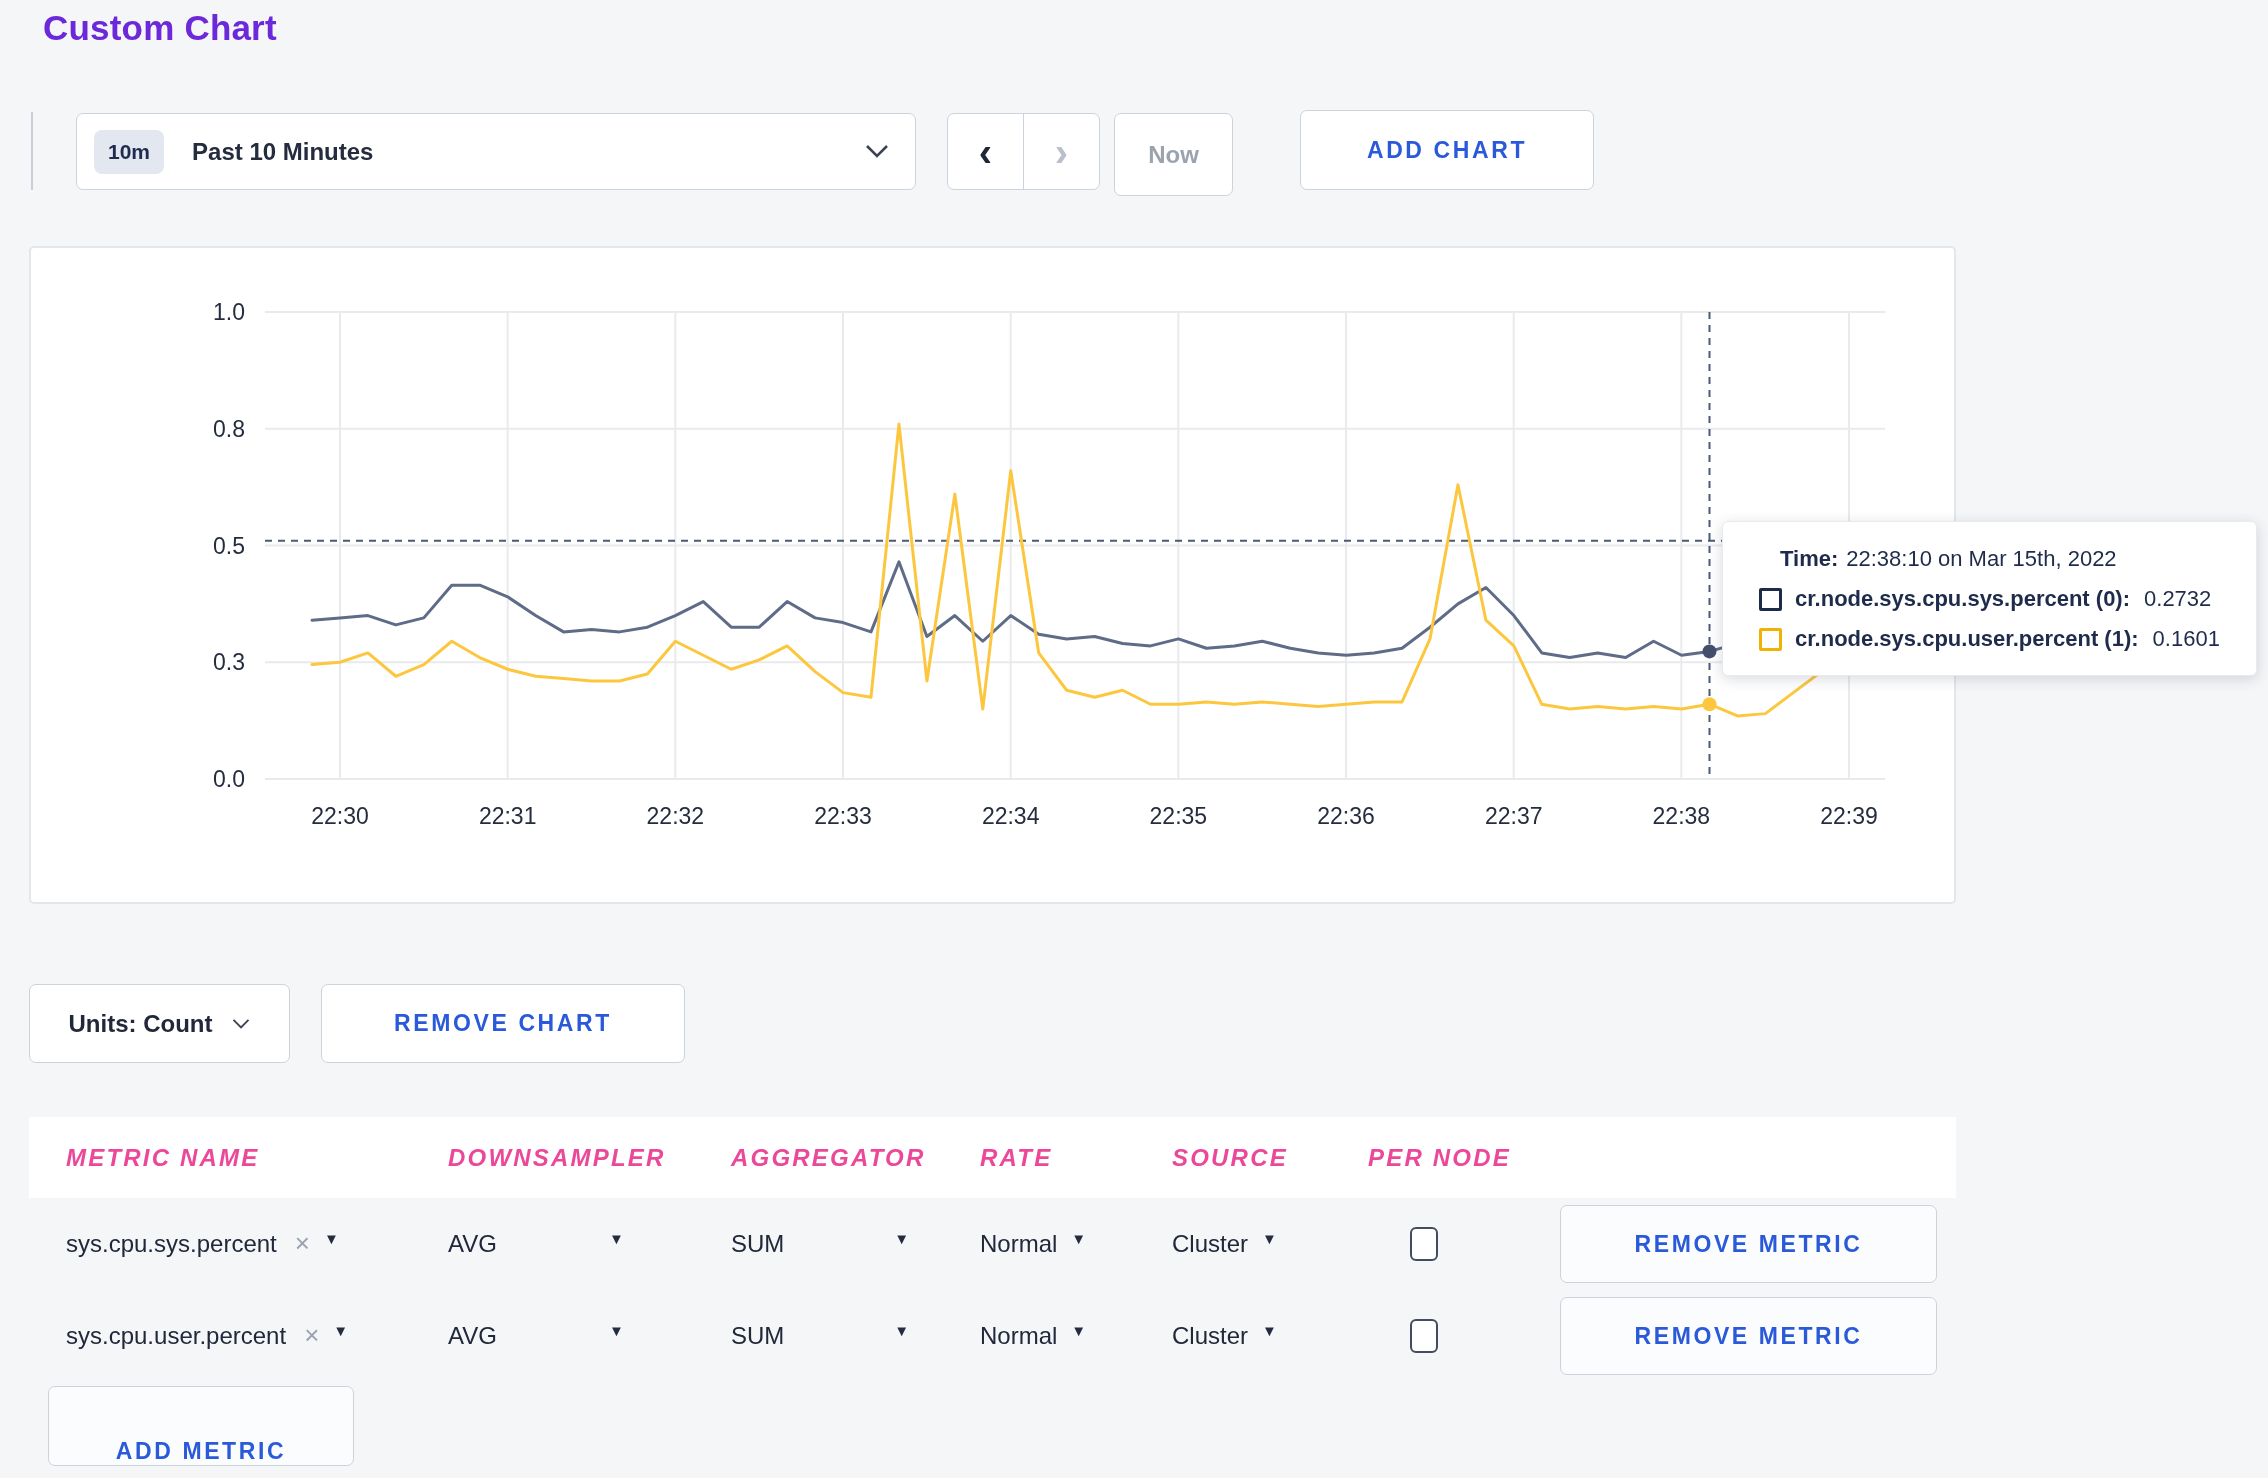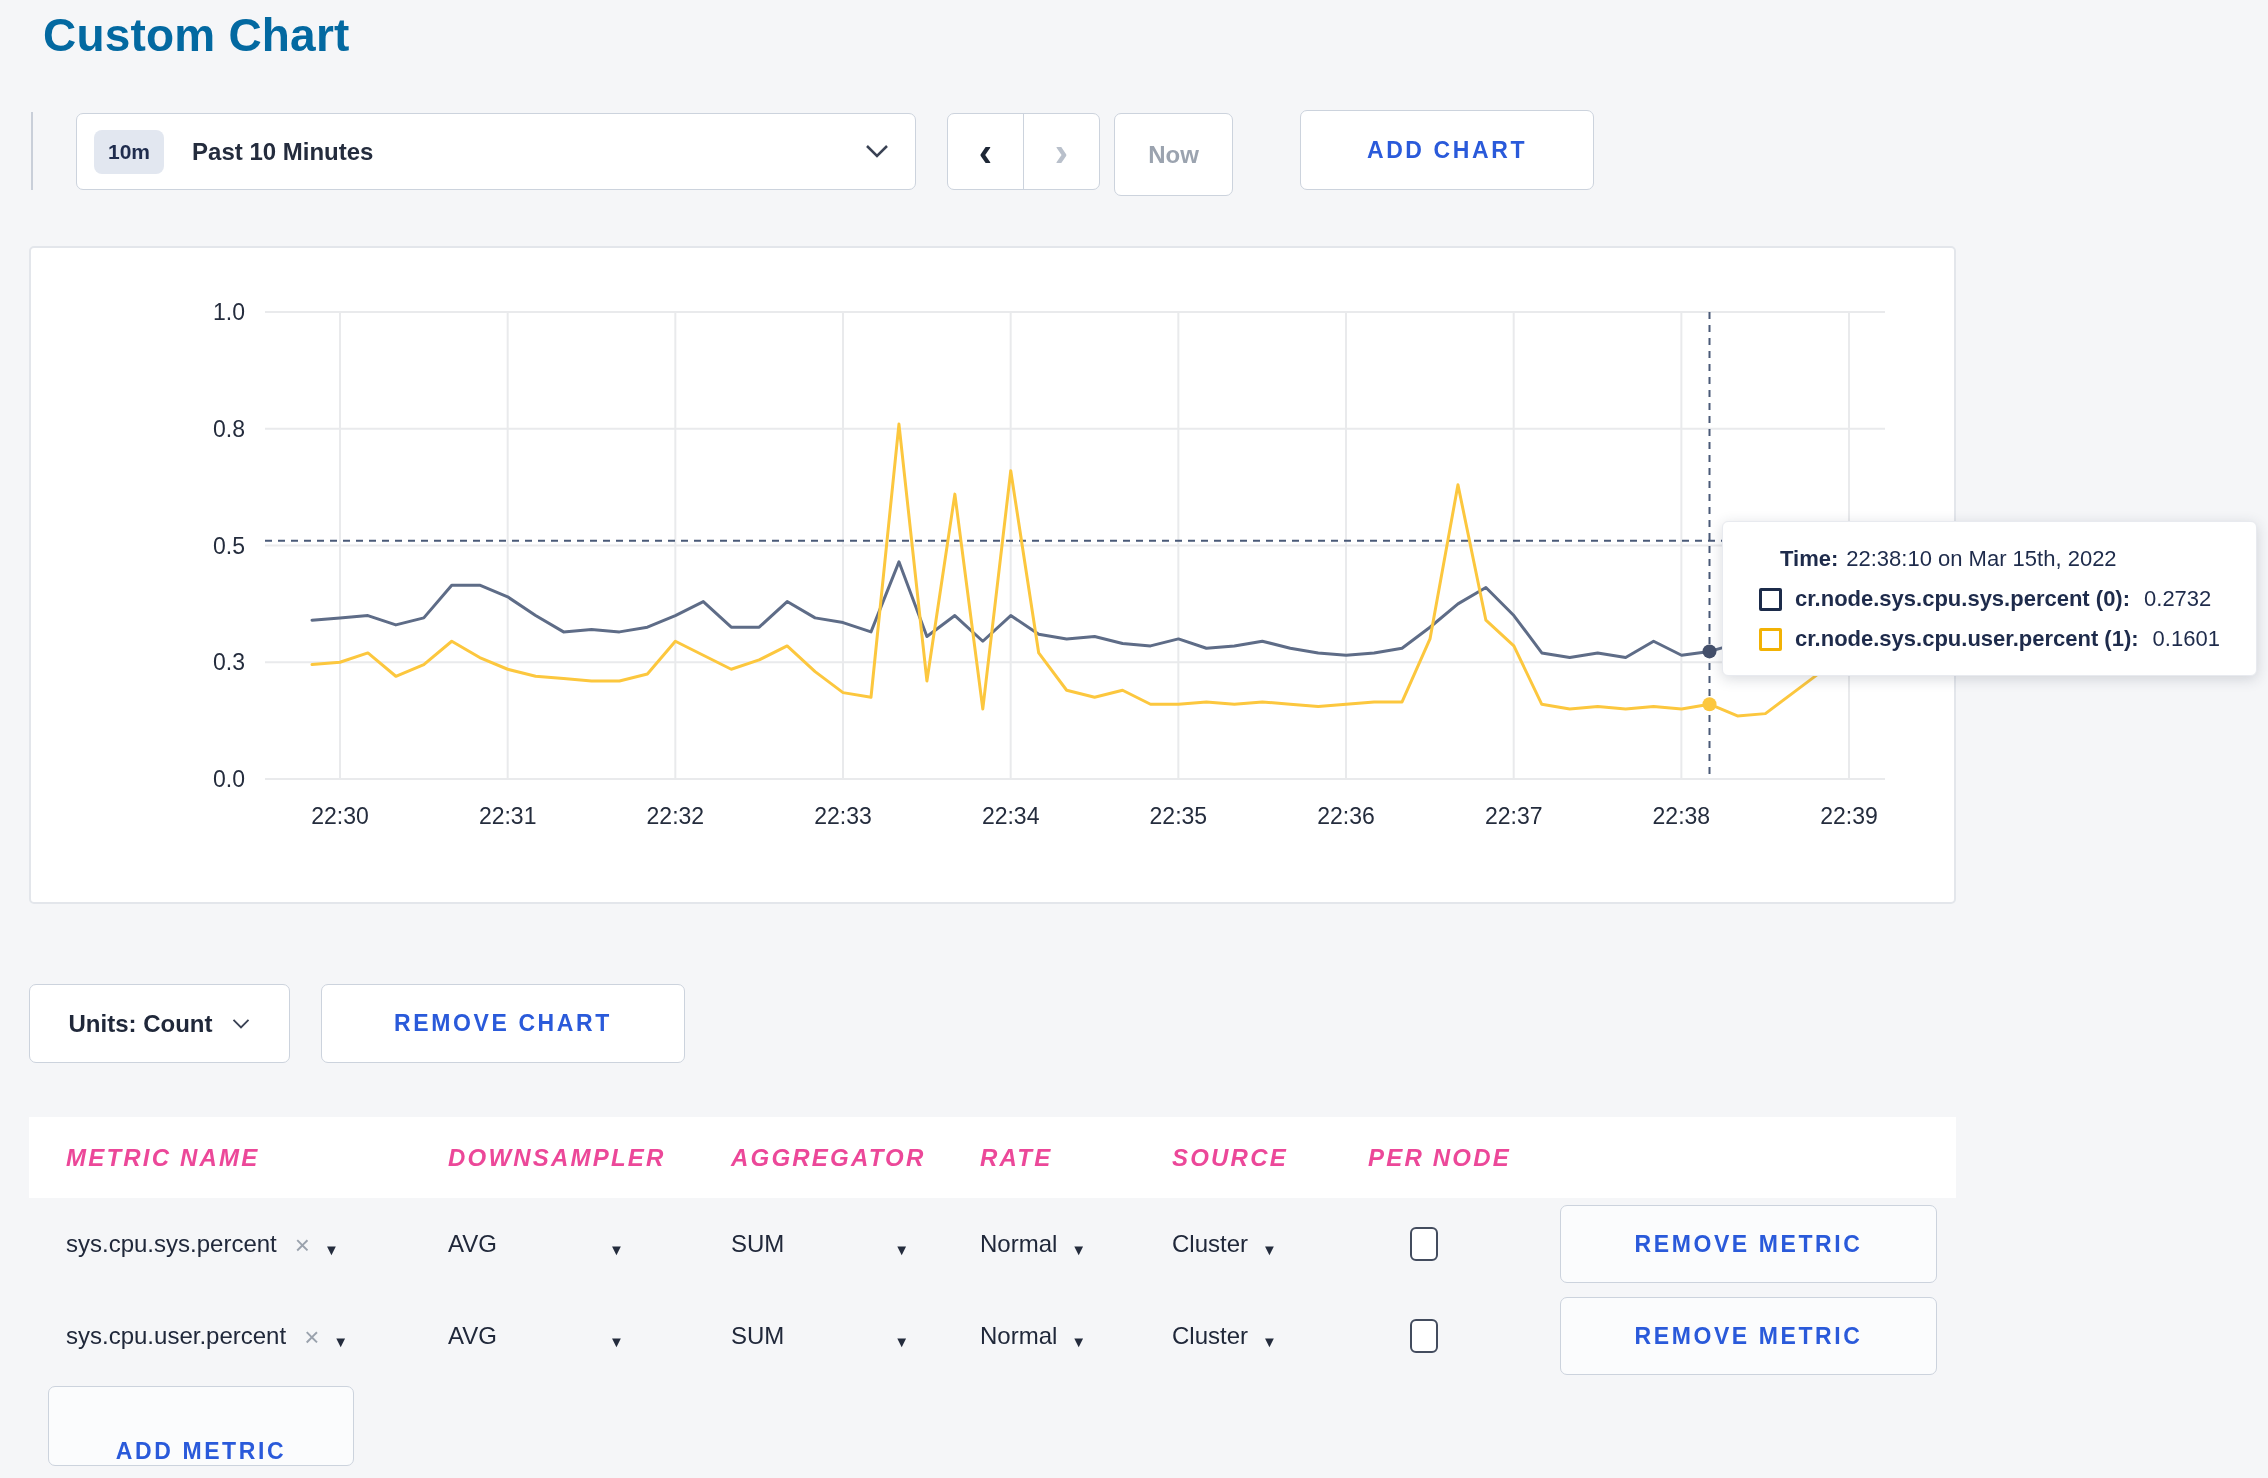--- a/index.html
+++ b/index.html
@@ -1,20 +1,20 @@
 <!DOCTYPE html>
 <html><head>
 <meta charset="utf-8">
 <style>
   html,body{margin:0;padding:0;background:#eef0f3;}
   #app{position:relative;width:2268px;height:1478px;background:#f5f6f8;overflow:hidden;
        font-family:"Liberation Sans","DejaVu Sans",sans-serif;color:#20293a;}
   .abs{position:absolute;}
   
-  .page-title{left:43px;top:8px;font-size:46px;font-weight:600;letter-spacing:.2px;color:#0369a1;}
+  .page-title{left:43px;top:8px;font-size:35px;font-weight:600;letter-spacing:.2px;color:#6d28d9;}
   .vdivider{left:31px;top:112px;width:2px;height:78px;background:#c9cfd9;}
   
   .btn{box-sizing:border-box;background:#fff;border:1.5px solid #ccd3dd;border-radius:7px;
        display:flex;align-items:center;justify-content:center;cursor:pointer;}
   .dropdown{left:76px;top:113px;width:840px;height:77px;justify-content:flex-start;padding:0 26px 0 17px;}
   .range-badge{background:#e2e7f0;border-radius:8px;padding:10px 14px;font-size:21px;font-weight:700;color:#1f2c4d;}
   .range-label{margin-left:28px;font-size:24px;font-weight:600;color:#242c3d;flex:1;}
   .chev-svg{stroke:#3a4254;stroke-width:2.5;fill:none;}
   .arrow-group{left:947px;top:113px;width:153px;height:77px;padding:0;overflow:hidden;}
   .arrow-half{width:50%;height:100%;display:flex;align-items:center;justify-content:center;font-size:40px;line-height:1;}
@@ -36,21 +36,21 @@
   
   .units-btn{left:29px;top:984px;width:261px;height:79px;font-size:24px;font-weight:700;color:#20283a;gap:20px;}
   .remove-chart{left:321px;top:984px;width:364px;height:79px;}
   
   .tbl-header{left:29px;top:1117px;width:1927px;height:81px;background:#fff;display:grid;align-items:center;
               grid-template-columns:382px 283px 249px 192px 196px 200px 1fr;padding-left:37px;box-sizing:border-box;}
   .tbl-header span{font-size:24px;font-weight:700;letter-spacing:2.2px;color:#ec4899;font-style:italic;}
   .tbl-rows{left:29px;top:1198px;width:1927px;}
   .m-row{position:relative;height:92px;display:grid;align-items:center;
          grid-template-columns:382px 283px 249px 192px 196px 200px 1fr;padding-left:37px;box-sizing:border-box;}
-  .cell{font-size:24px;color:#20283a;display:flex;align-items:flex-end;}
+  .cell{font-size:24px;color:#20283a;display:flex;align-items:flex-start;}
   .caret{font-size:15px;color:#242c3d;margin-left:14px;}
   .x-icon{color:#9aa2ad;font-size:26px;margin-left:18px;line-height:1;}
   .checkbox{width:24px;height:30px;border:2px solid #434c5e;border-radius:6px;background:#fff;margin-left:42px;}
   .remove-metric{position:absolute;right:-18px;top:7px;width:377px;height:78px;background:#fbfcfd;}
   .m-row .remove-metric{right:19px;}
   .add-metric{left:48px;top:1386px;width:306px;height:80px;background:#fbfcfd;align-items:flex-end;}
 </style>
 </head>
 <body>
 

